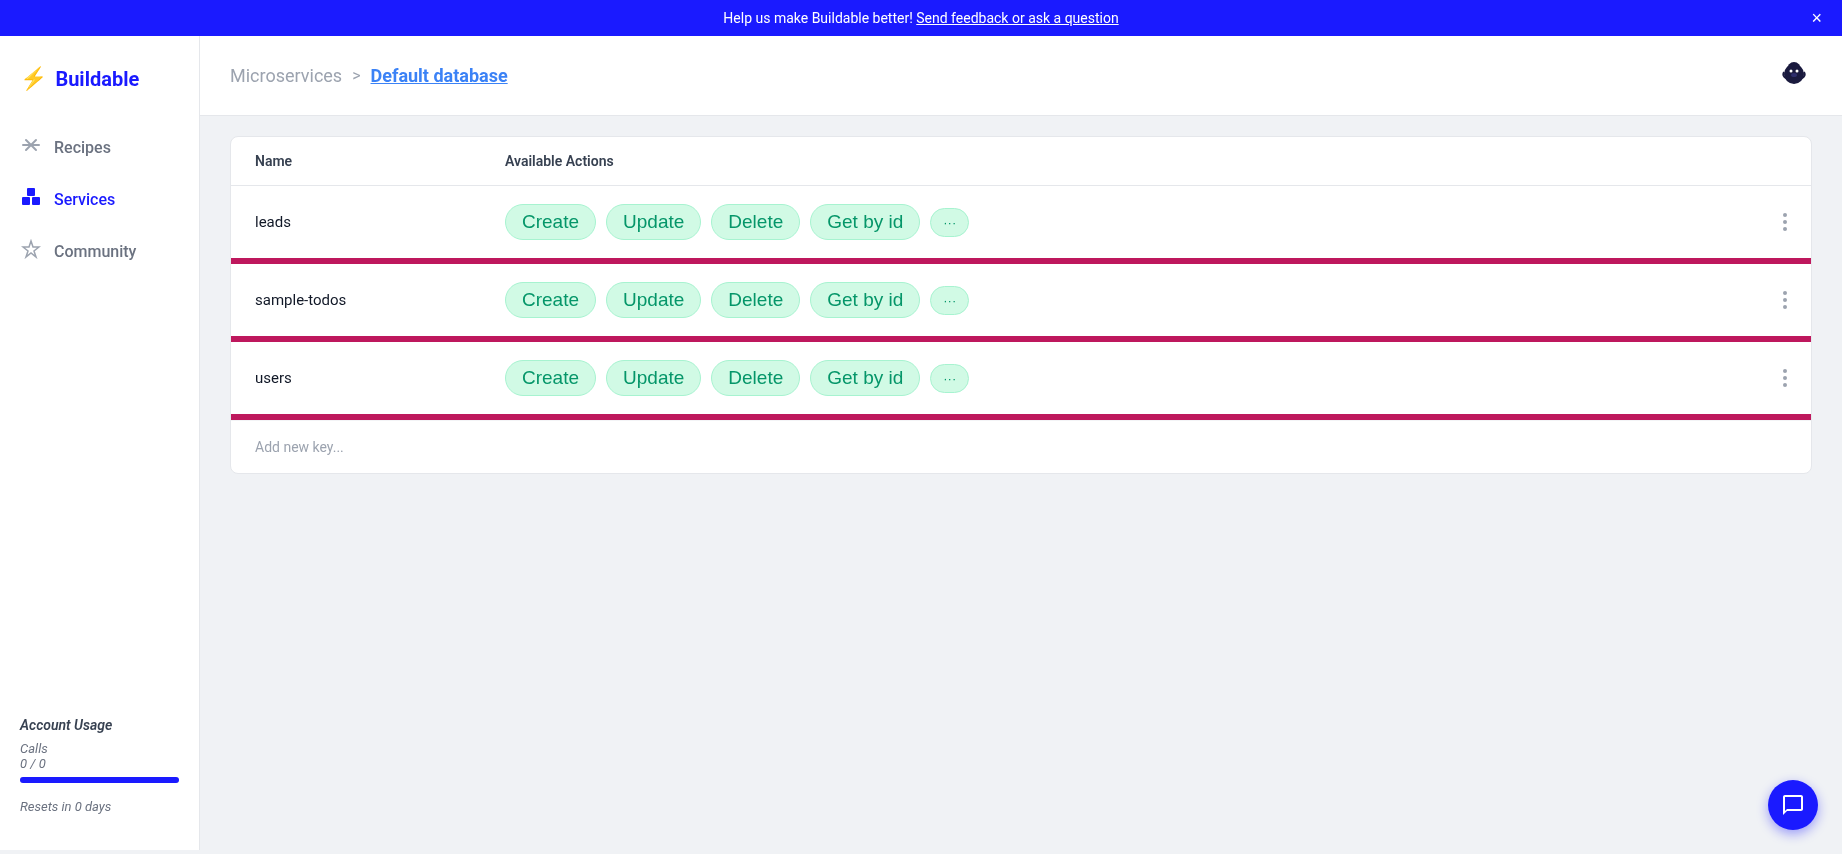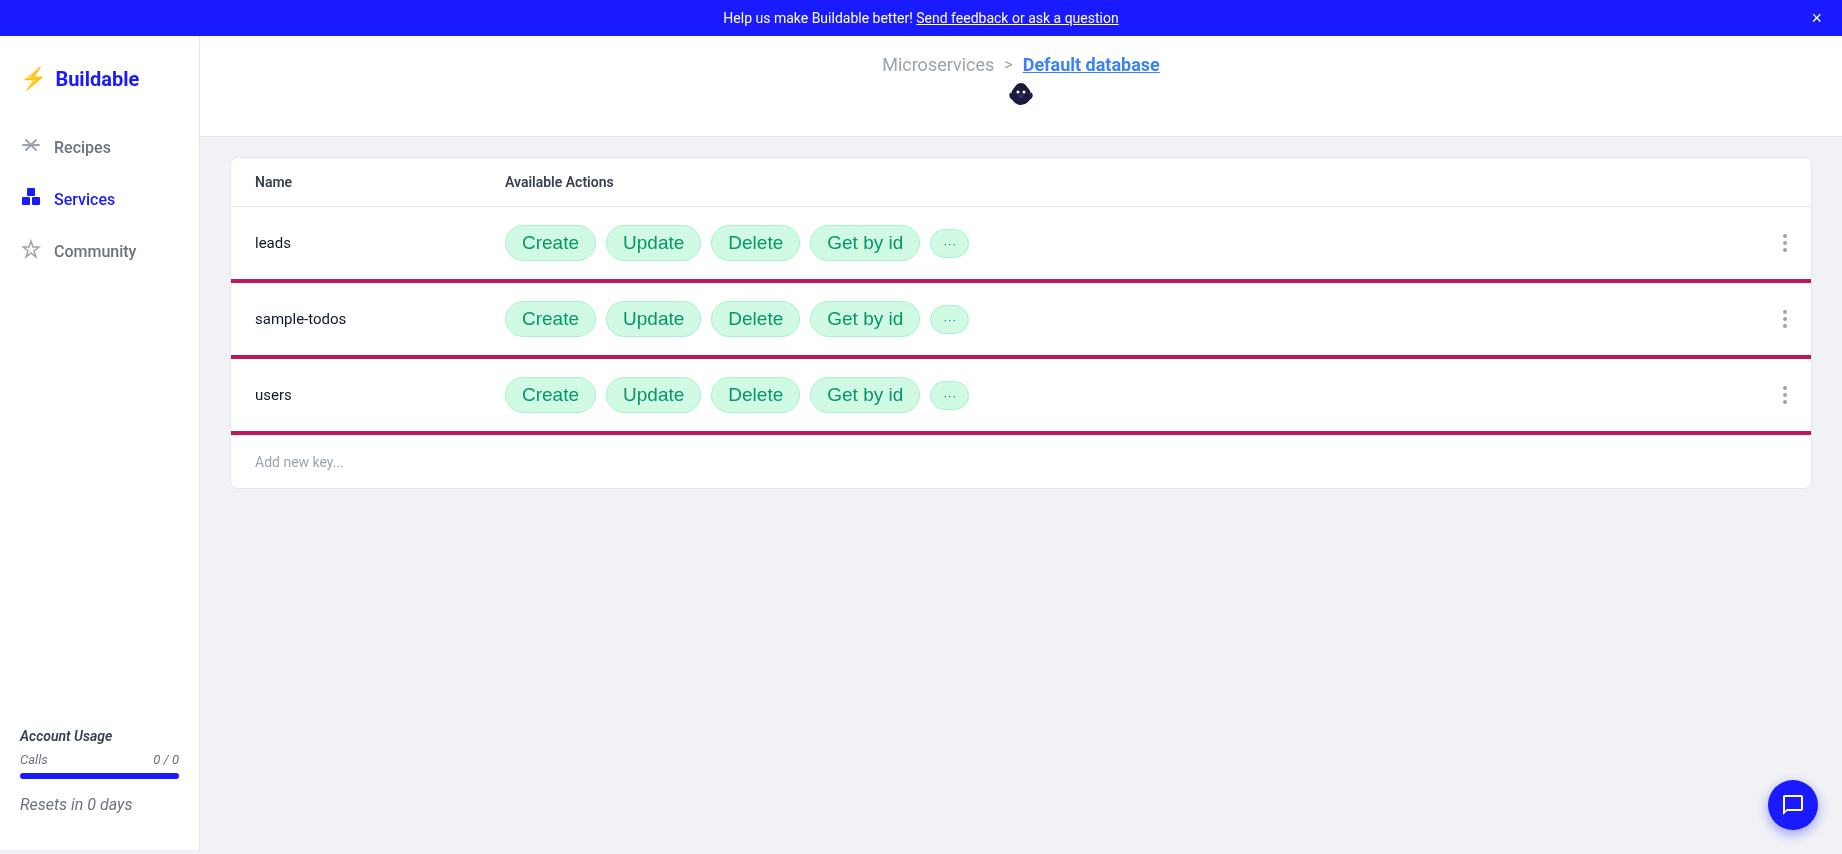--- a/index.html
+++ b/index.html
@@ -90,56 +90,56 @@
     .account-usage-title {
       font-weight: 600;
       margin-bottom: 8px;
       font-size: 14px;
     }
     .usage-row {
       display: flex;
       justify-content: space-between;
       margin-bottom: 6px;
       color: #6b7280;
+      flex-direction: column;
     }
     .progress-bar {
       height: 6px;
       background: #e5e7eb;
       border-radius: 3px;
       margin-bottom: 6px;
     }
     .progress-fill {
       height: 100%;
       background: #1a1aff;
       border-radius: 3px;
       width: 100%;
     }
     .resets-text {
-      font-size: 16px;
+      font-size: 13px;
       color: #6b7280;
       margin-top: 16px;
     }
 
     
     .main-content {
       flex: 1;
       display: flex;
       flex-direction: column;
       overflow: hidden;
     }
 
     
     .main-header {
       background: white;
       padding: 18px 30px;
       display: flex;
       align-items: center;
       justify-content: space-between;
       border-bottom: 1px solid #e5e7eb;
-      flex-direction: column;
     }
     .breadcrumb {
       display: flex;
       align-items: center;
       gap: 10px;
       font-size: 18px;
     }
     .breadcrumb-link {
       color: #9ca3af;
       font-weight: 400;
@@ -179,21 +179,21 @@
     }
     .table-col-header {
       font-size: 14px;
       font-weight: 600;
       color: #374151;
     }
     .table-data-row {
       display: grid;
       grid-template-columns: 250px 1fr 40px;
       padding: 18px 24px;
-      border-bottom: 4px solid #be185d;
+      border-bottom: 6px solid #be185d;
       align-items: center;
     }
     .table-data-row:last-of-type {
       border-bottom: none;
     }
     .row-name {
       font-size: 15px;
       color: #111827;
     }
     .actions-cell {

